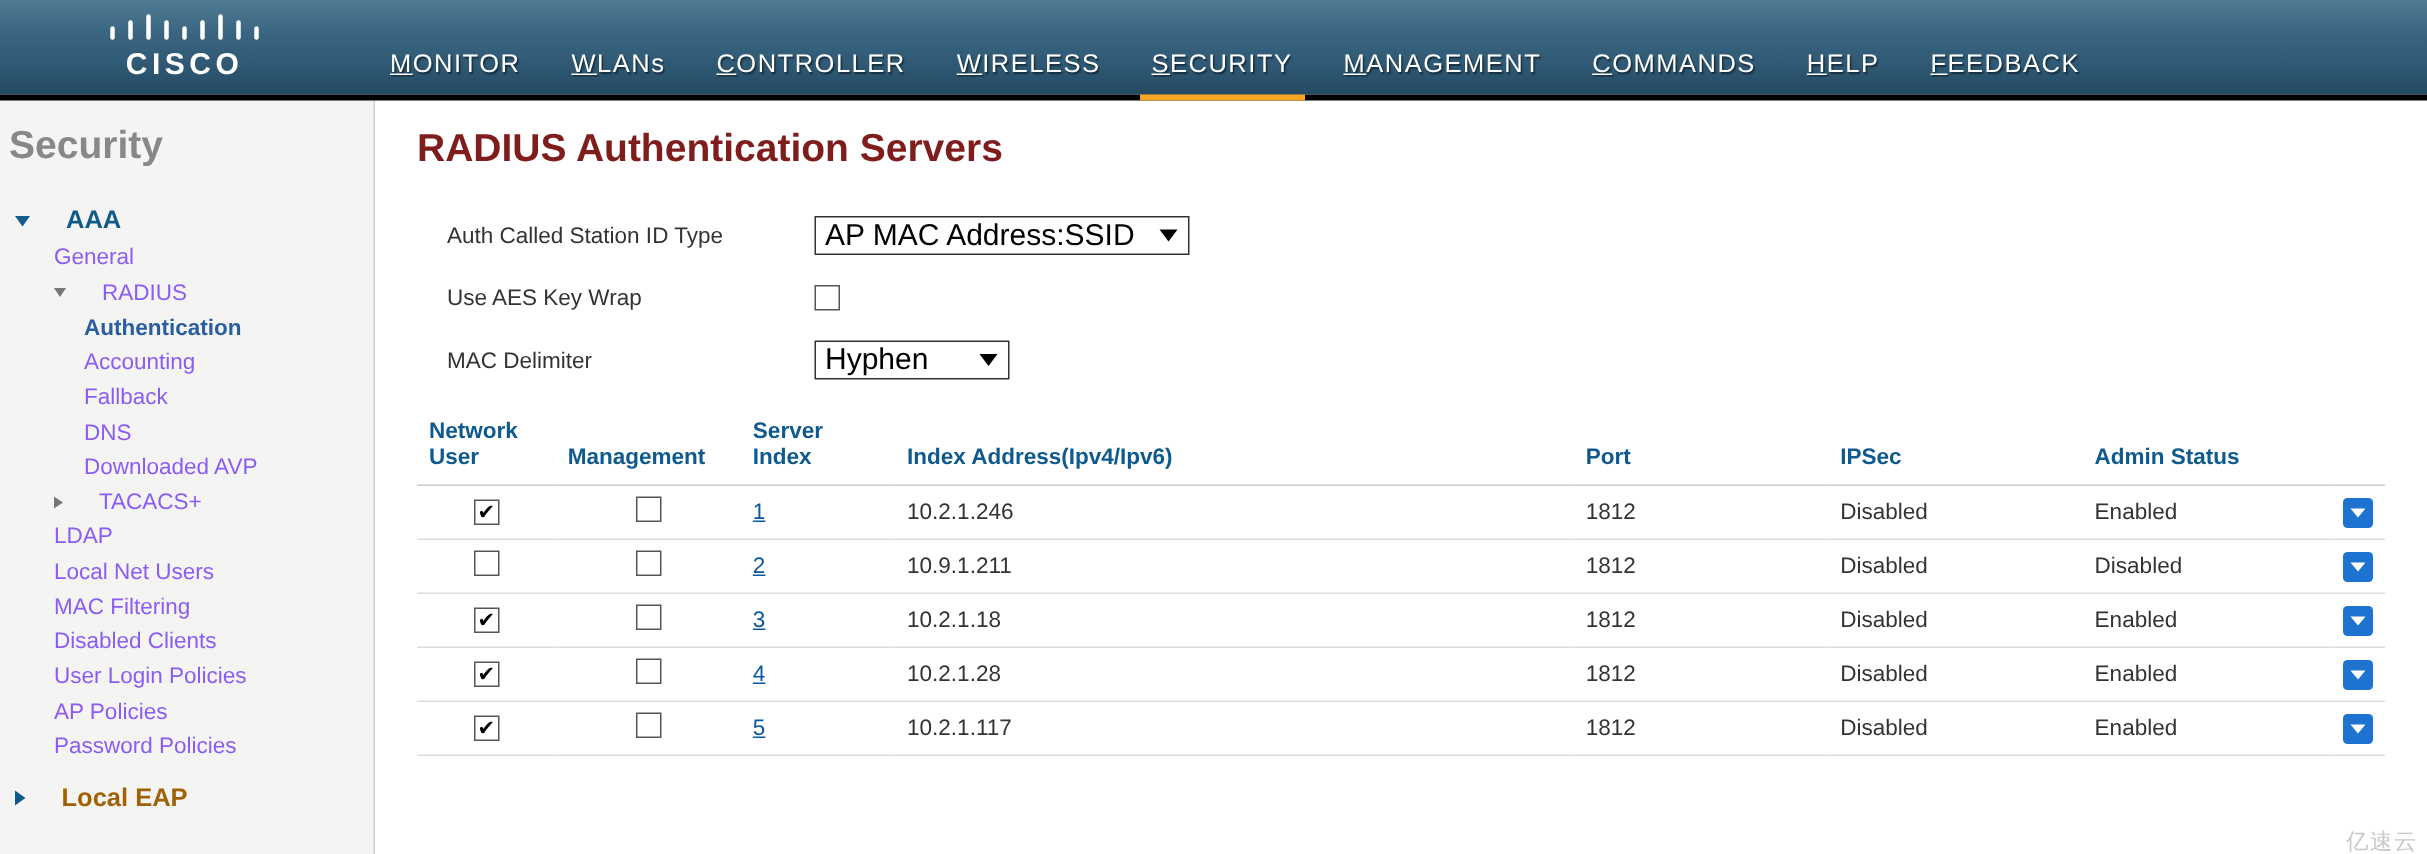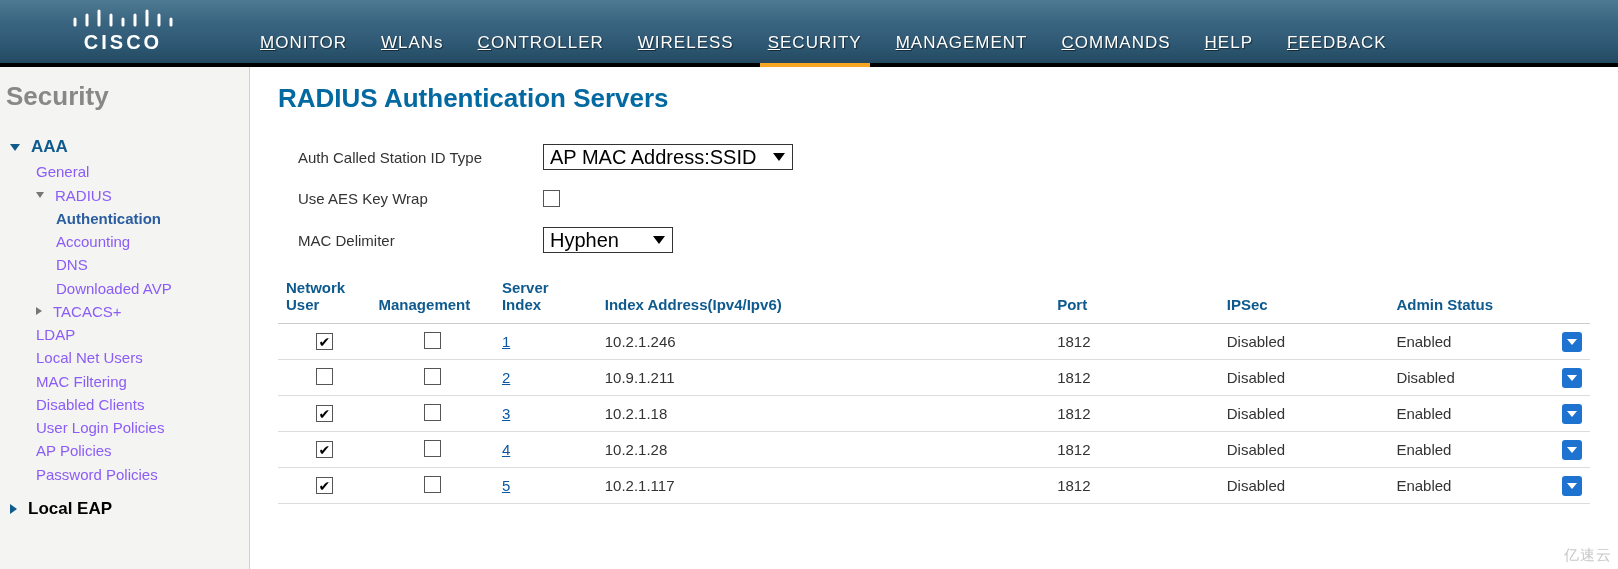--- a/index.html
+++ b/index.html
@@ -73,24 +73,24 @@
     font-weight:bold;
     margin: 0 0 22px 0;
   }
   .tree { list-style:none; margin:0; padding:0; }
   .tree li { line-height: 1.55; }
   .lvl0 { padding-left: 4px; }
   .lvl1 { padding-left: 30px; }
   .lvl2 { padding-left: 50px; }
   .node {
     color:#557; font-size:15px; cursor:pointer;
-    display:flex; align-items:center; gap:8px;
+    display:flex; align-items:center; gap:21px;
   }
   .node.section { color:#0f5b8c; font-weight:bold; font-size:17px; }
-  .node.section2 { color:#000000; font-weight:bold; font-size:17px; }
+  .node.section2 { color:#a16207; font-weight:bold; font-size:17px; }
   .node.plain { color:#8b5cf6; }
   .node.selected { color:#2a5ea0; font-weight:600; }
   .caret {
     width:0;height:0;display:inline-block;
   }
   .caret.down {
     border-left:5px solid transparent;
     border-right:5px solid transparent;
     border-top:7px solid #0f5b8c;
     margin-right:3px;
@@ -108,21 +108,21 @@
     margin-right:3px;
   }
   .caret.right.small{
     border-top:4px solid transparent;
     border-bottom:4px solid transparent;
     border-left:6px solid #777;
     margin-right:3px;
   }
   
   h1.page-title {
-    color:#0369a1;
+    color:#7f1d1d;
     font-size:26px;
     font-weight:bold;
     margin:0 0 30px 0;
   }
   .form-area { margin-left: 20px; margin-bottom: 13px; }
   .form-row {
     display:flex;
     align-items:center;
     margin-bottom: 20px;
     font-size:15px;
@@ -270,20 +270,23 @@
         <span class="node plain">
           <span class="caret down small"></span>
           <span>RADIUS</span>
         </span>
       </li>
       <li class="lvl2">
             <span class="node selected">Authentication</span>
           </li>
       <li class="lvl2">
             <span class="node plain">Accounting</span>
+          </li>
+      <li class="lvl2">
+            <span class="node plain">Fallback</span>
           </li>
       <li class="lvl2">
             <span class="node plain">DNS</span>
           </li>
       <li class="lvl2">
             <span class="node plain">Downloaded AVP</span>
           </li>
       <li class="lvl1">
         <span class="node plain">
           <span class="caret right small"></span>

